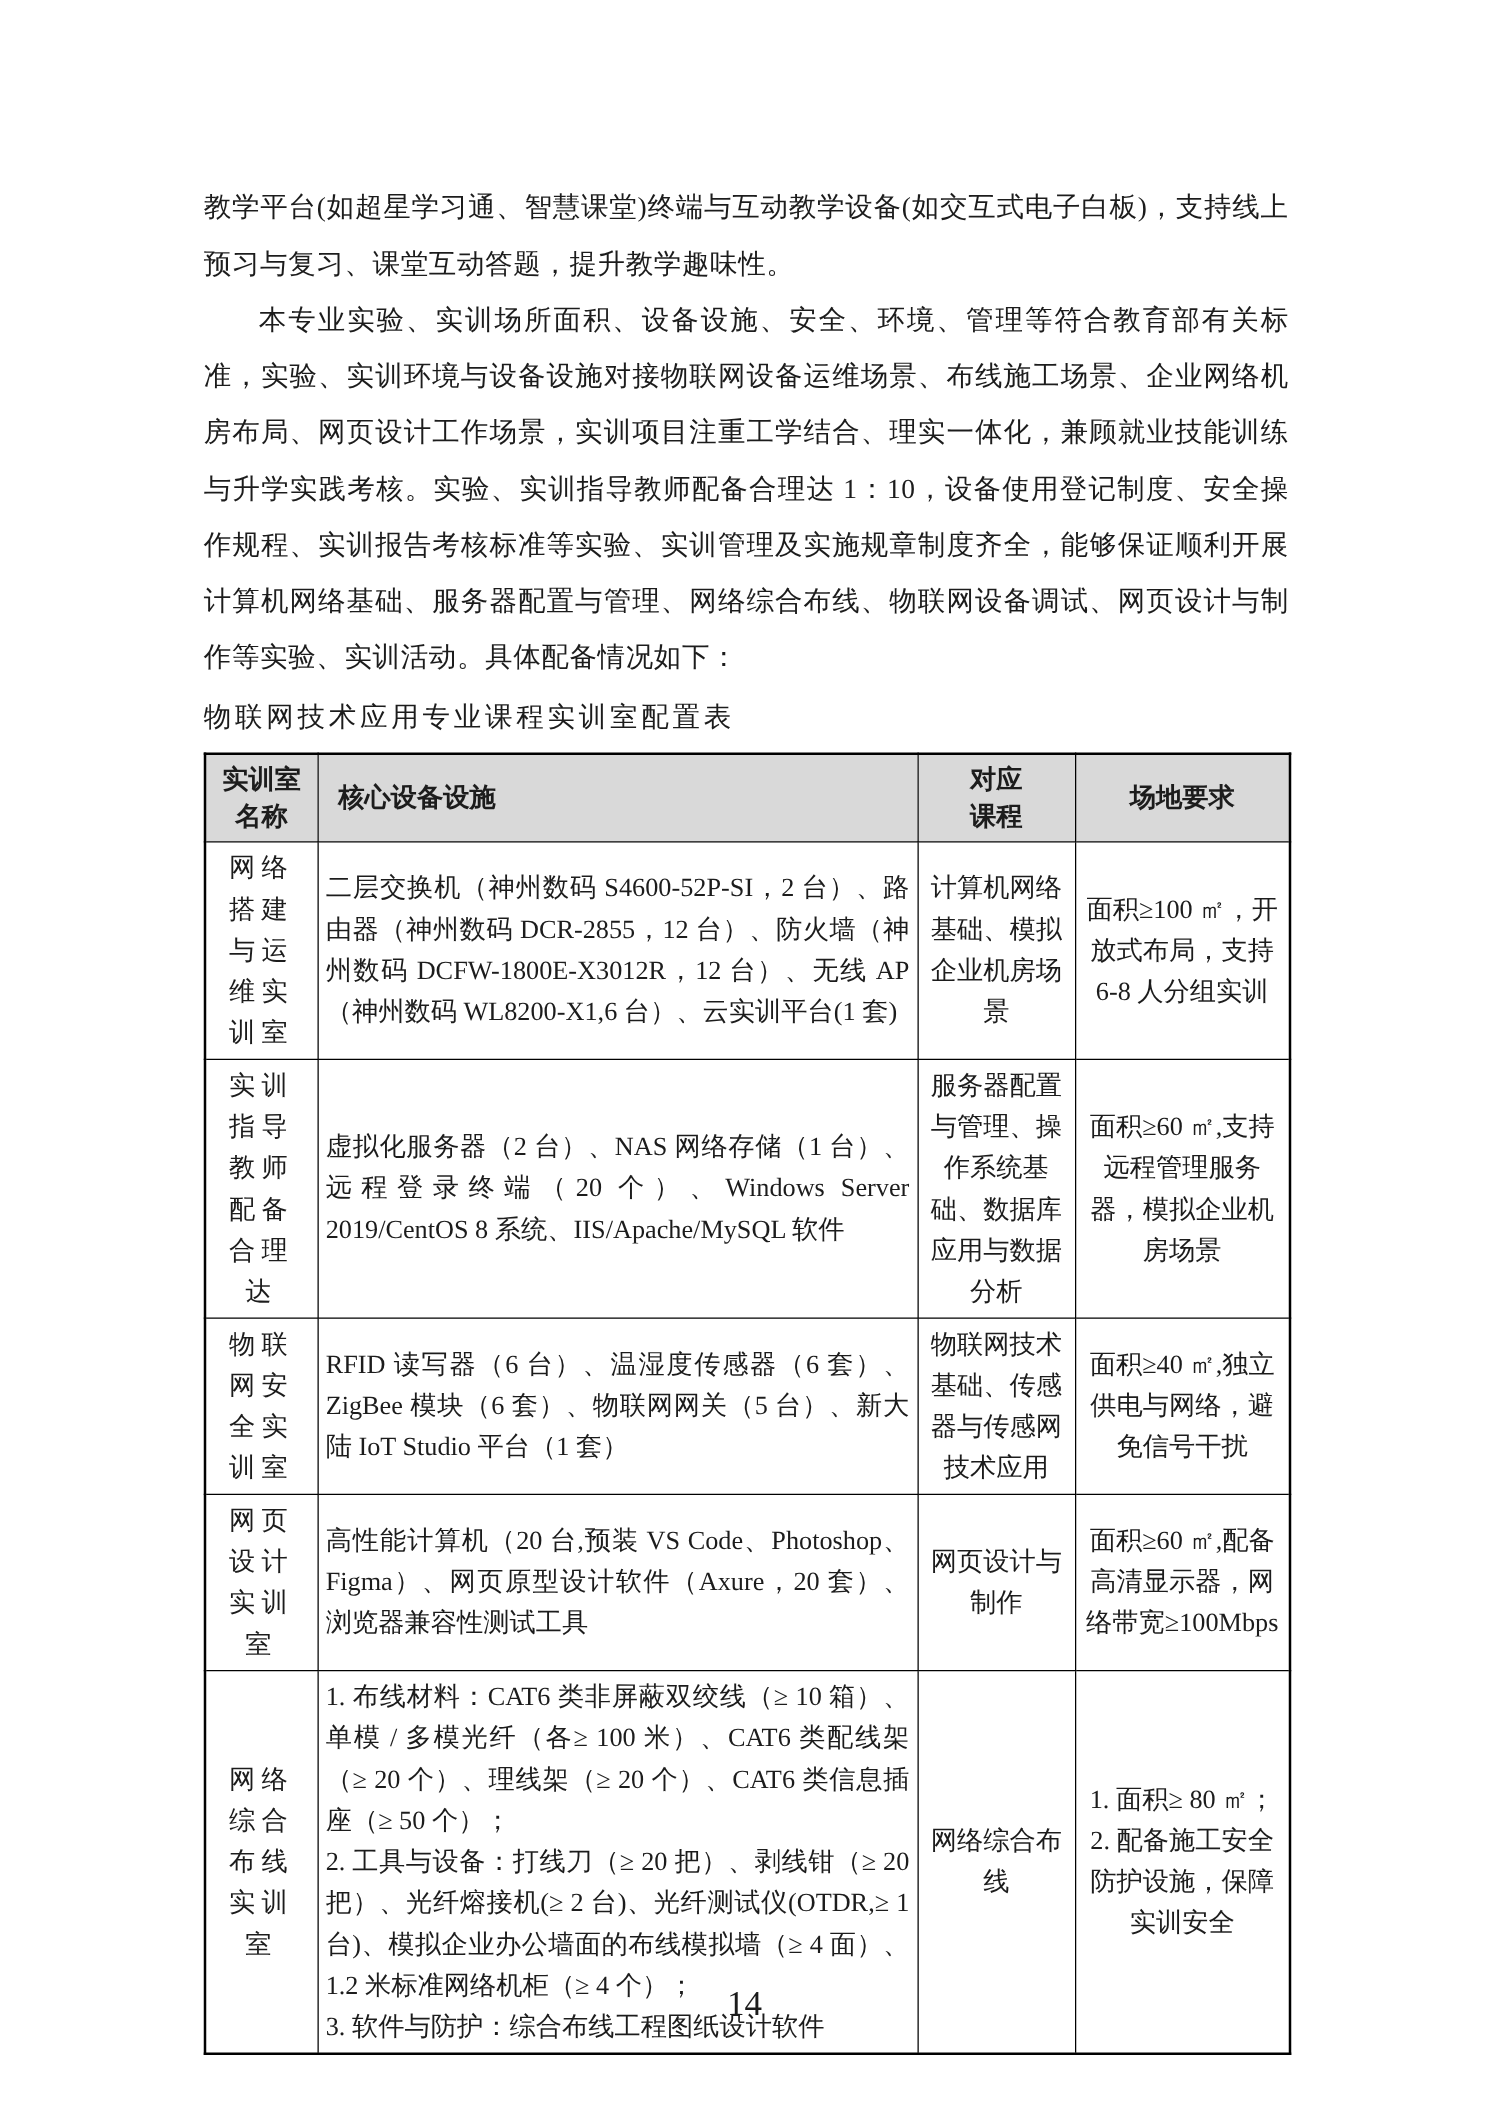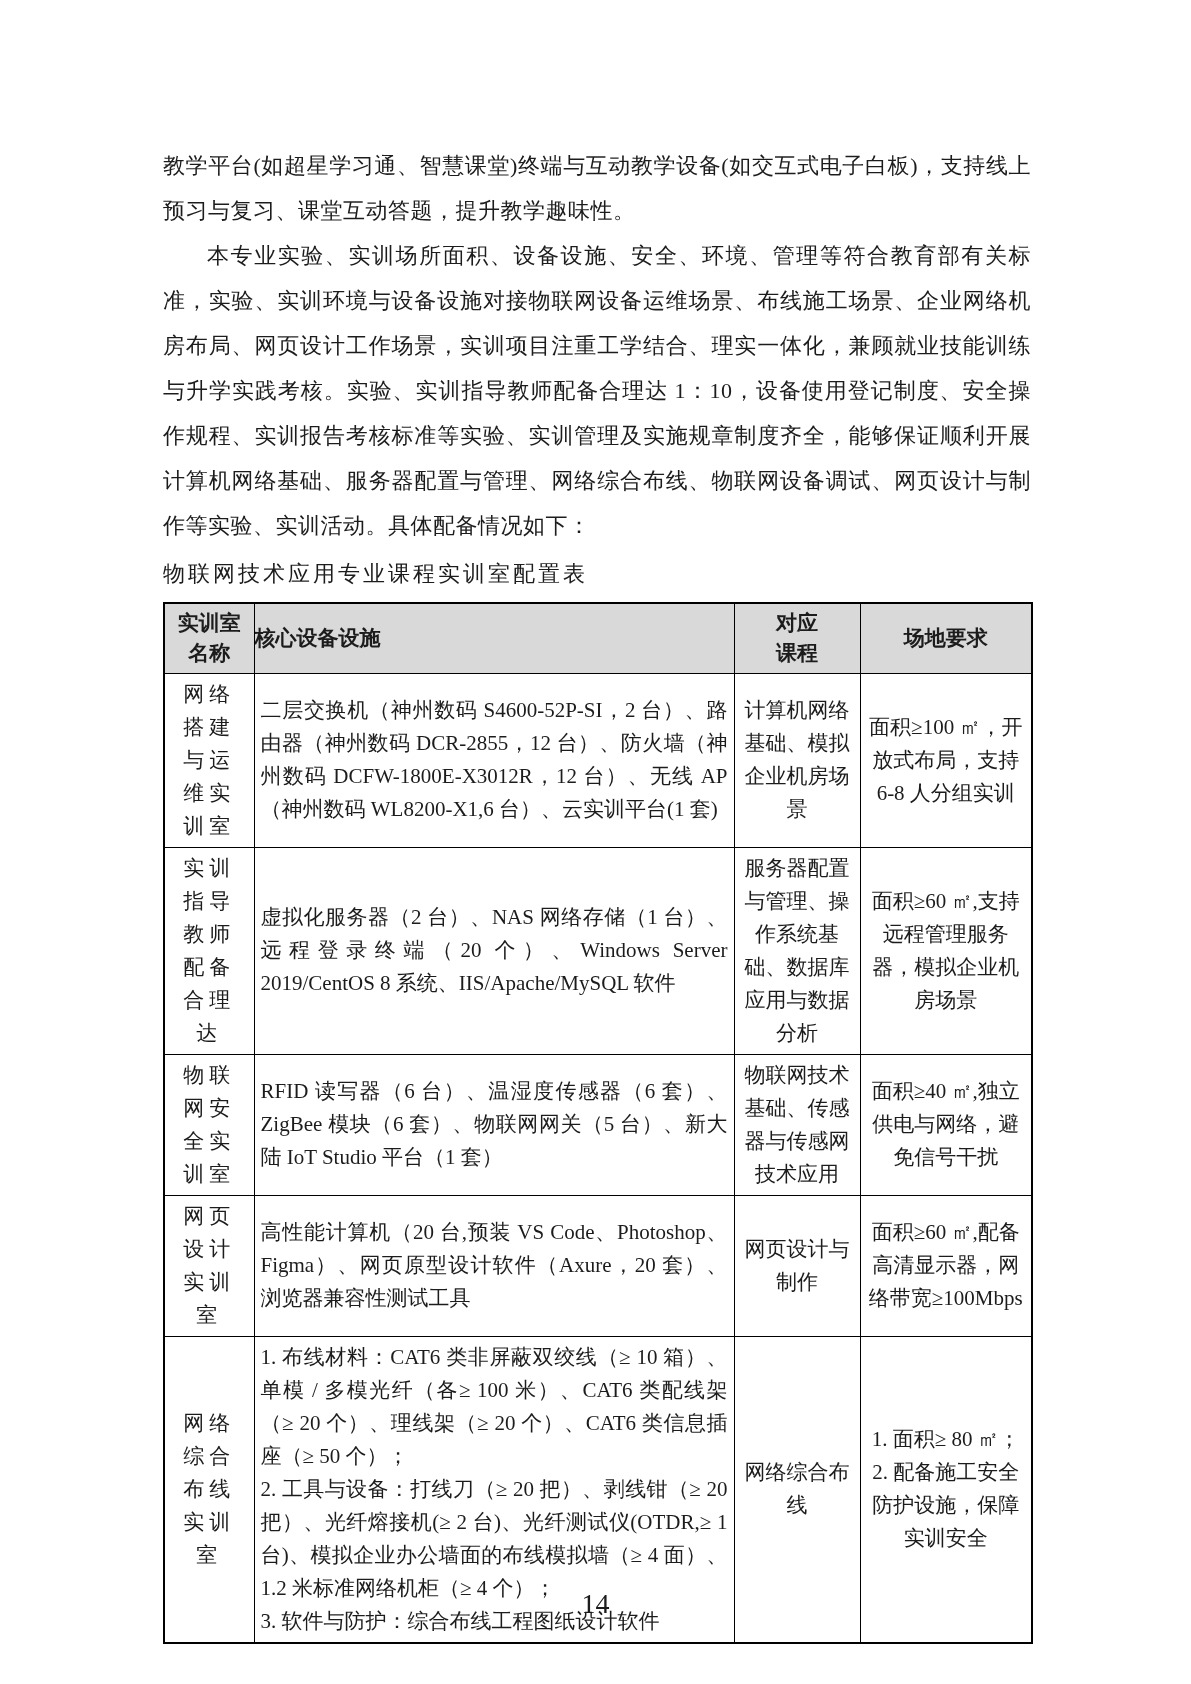--- a/index.html
+++ b/index.html
@@ -59,21 +59,21 @@
     overflow: hidden;
   }
   table.config-table th {
     background: #d9d9d9;
     font-weight: bold;
     text-align: center;
     line-height: 30px;
   }
   table.config-table th.c2 {
     text-align: left;
-    padding-left: 0;
+    padding-left: 16px;
   }
   td.c1 {
     text-align: center;
     letter-spacing: 5px;
     padding: 4px 8px;
   }
   td.c2 {
     text-align: justify;
     text-align-last: left;
     padding: 4px 12px;

